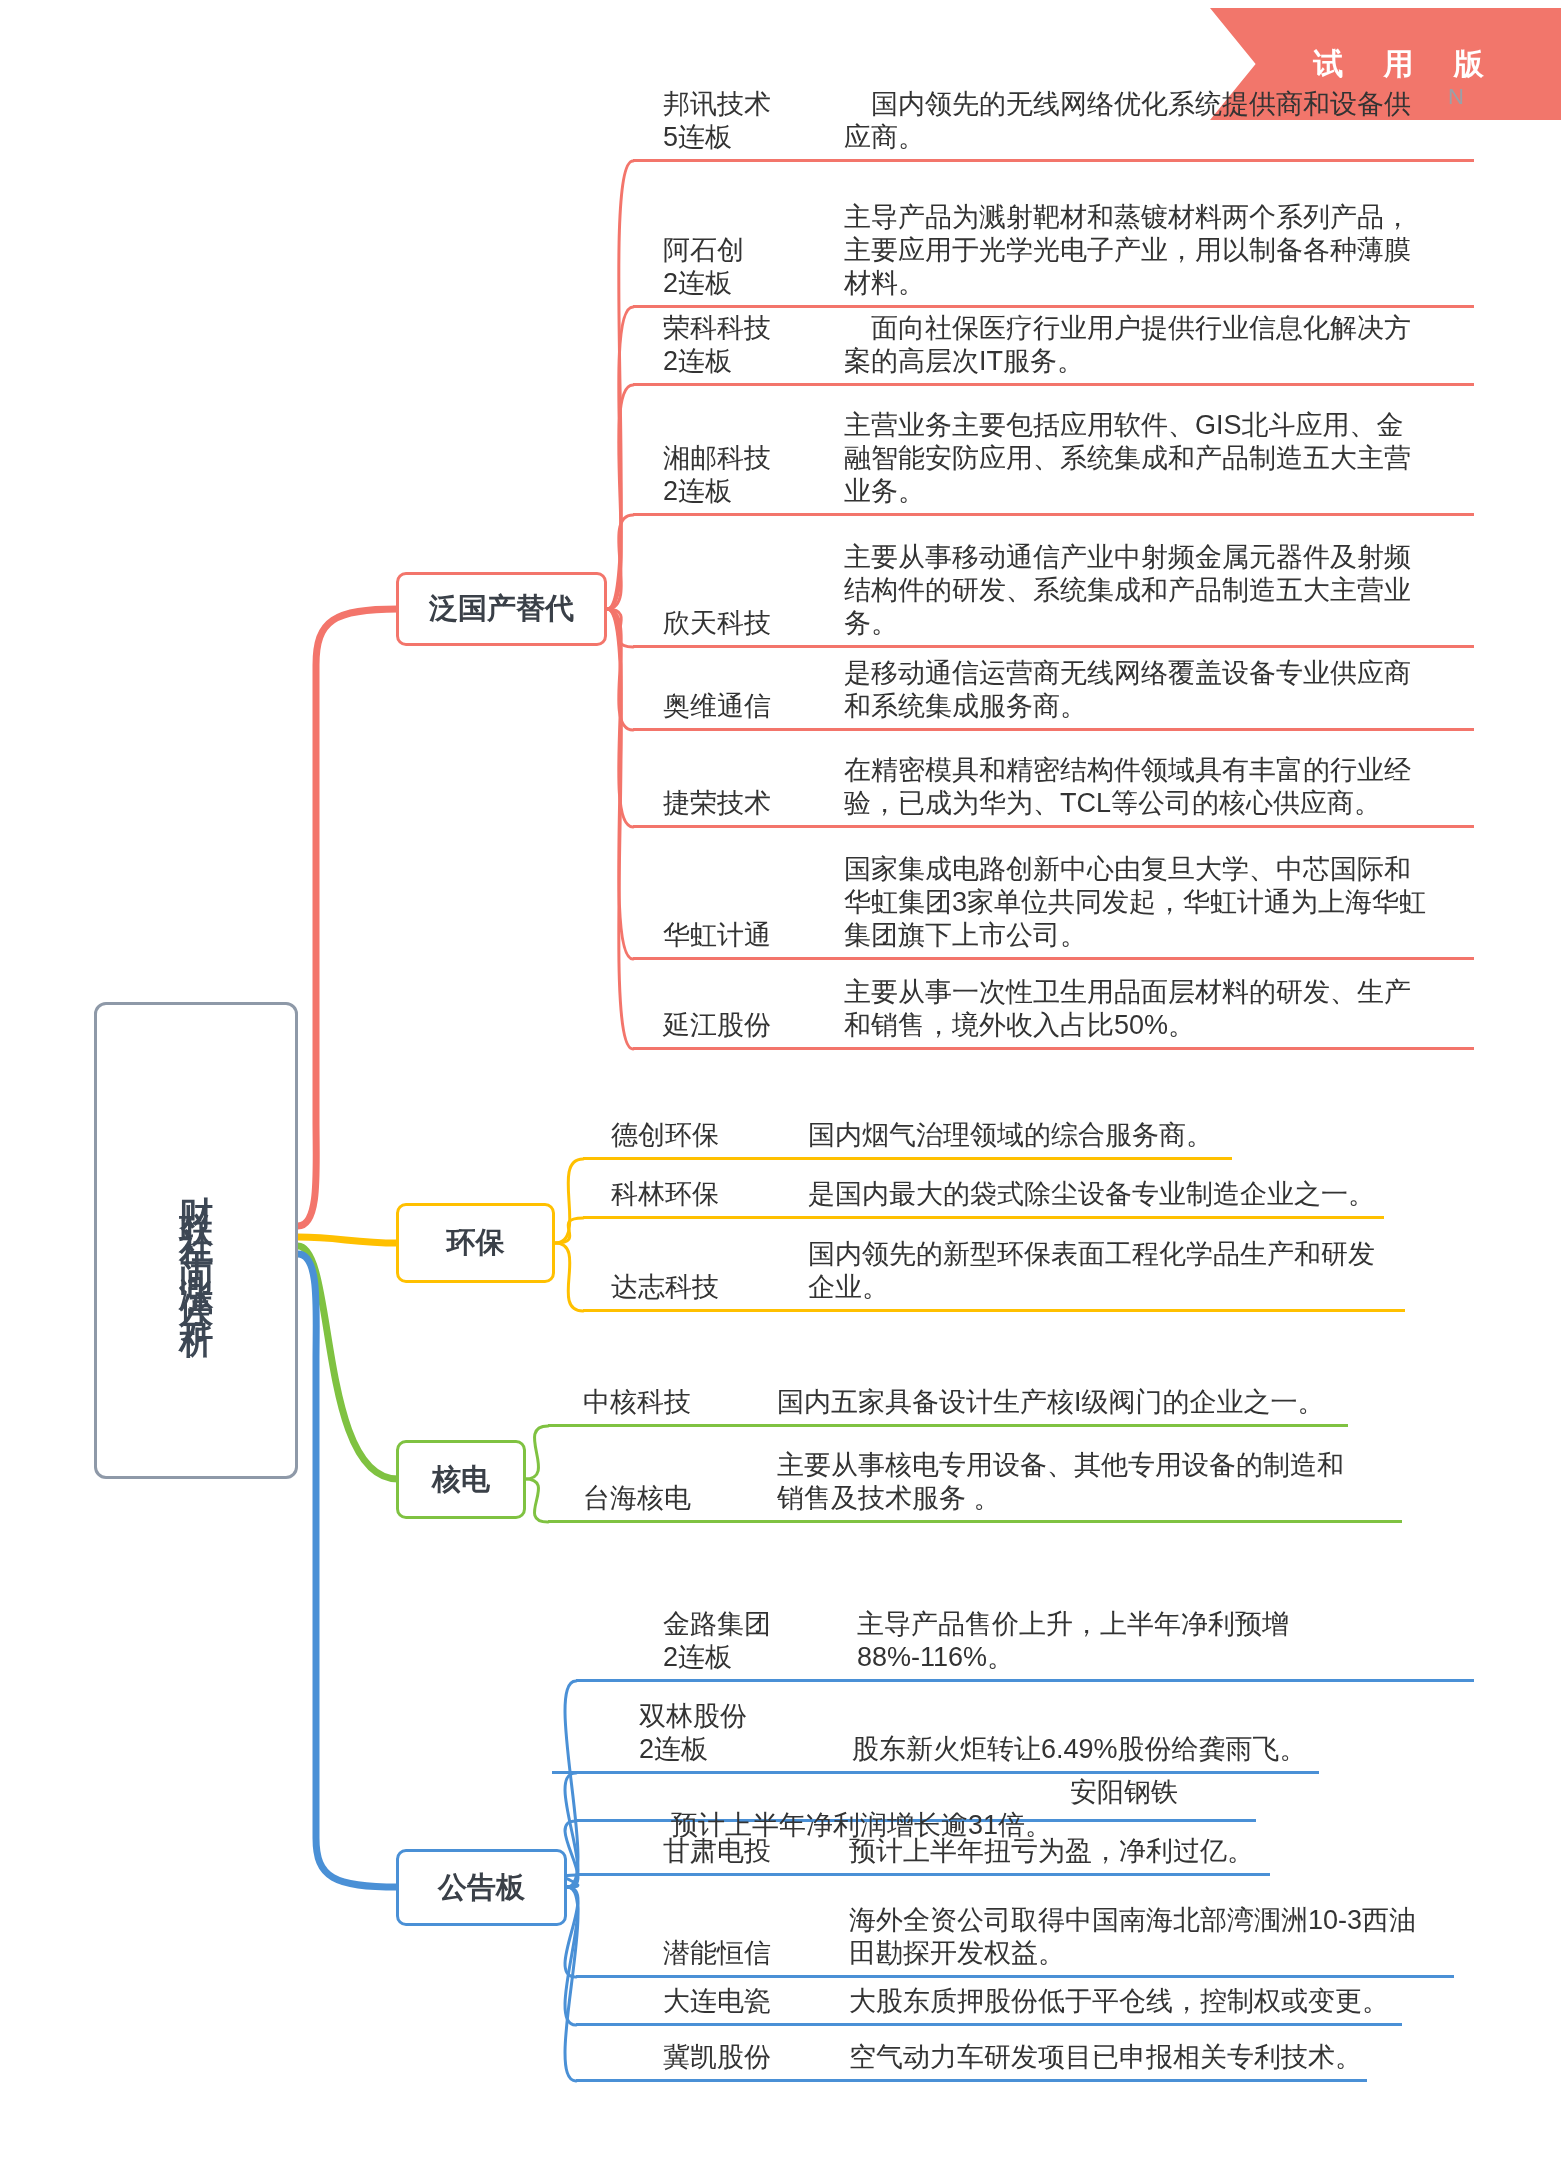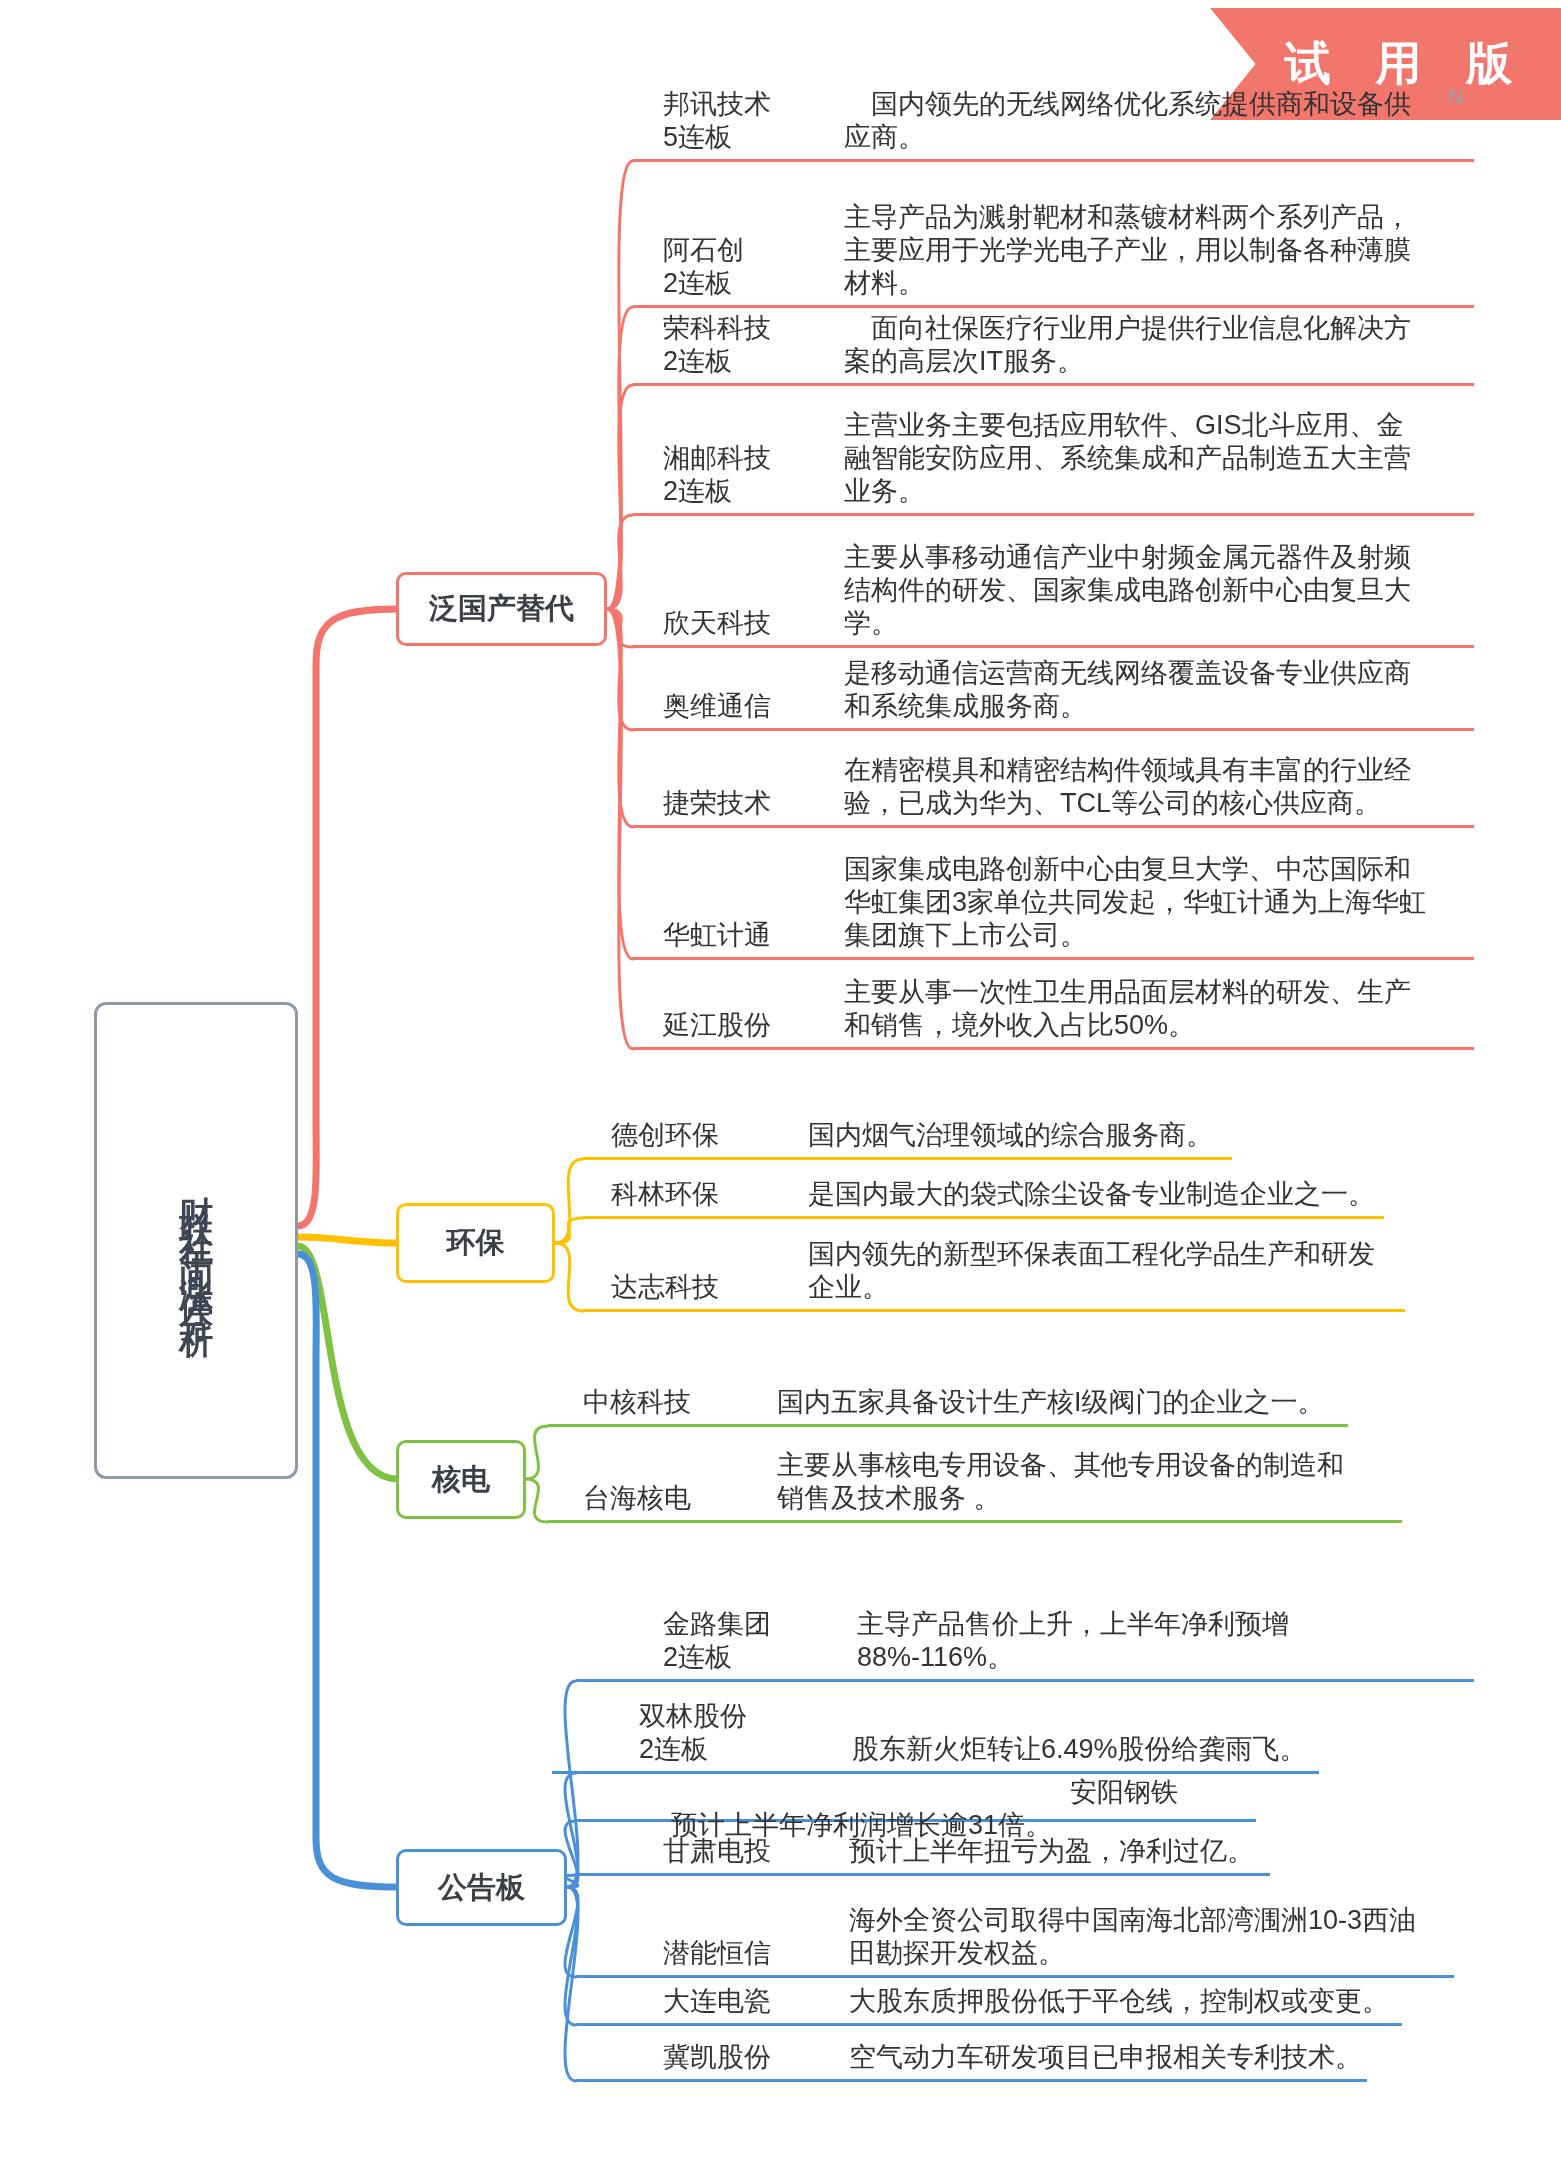--- a/index.html
+++ b/index.html
@@ -3,21 +3,21 @@
 <meta charset="utf-8">
 <style>
   html,body{margin:0;padding:0;}
   body{font-family:"Liberation Sans","DejaVu Sans",sans-serif;background:#ffffff;}
   .stage{position:relative;width:1561px;height:2179px;background:#ffffff;overflow:hidden;}
 
   
   .banner{position:absolute;left:1210px;top:8px;width:351px;height:112px;background:#F2766B;
     clip-path:polygon(0 0,100% 0,100% 100%,0 100%,13% 50%);
     display:flex;align-items:center;justify-content:center;z-index:1;box-sizing:border-box;padding-left:42px;}
-  .banner span{color:#ffffff;font-size:46px;font-weight:bold;letter-spacing:16px;}
+  .banner span{color:#ffffff;font-size:30px;font-weight:bold;letter-spacing:16px;}
   .wm{position:absolute;left:1448px;top:84px;font-size:22px;color:#9aa0a8;z-index:3;}
 
   
   .links{position:absolute;left:0;top:0;z-index:1;pointer-events:none;}
 
   
   .root{position:absolute;left:94px;top:1002px;width:204px;height:477px;background:#fff;
     border:3.5px solid #8E99A8;border-radius:12px;display:flex;align-items:center;justify-content:center;z-index:2;box-sizing:border-box;}
   .root-text{writing-mode:vertical-rl;font-size:34px;font-weight:bold;color:#3D4754;letter-spacing:16px;line-height:1.1;}
 
@@ -132,21 +132,21 @@
         <span>湘邮科技</span>
         <span>2连板</span>
       </div>
     <div class="desc">主营业务主要包括应用软件、GIS北斗应用、金融智能安防应用、系统集成和产品制造五大主营业务。</div>
   </div>
   <div class="row r" style="left:633px;top:538px;width:841px;height:110px;">
     <div class="lab">
         <span>欣天科技</span>
         <span></span>
       </div>
-    <div class="desc">主要从事移动通信产业中射频金属元器件及射频结构件的研发、国家集成电路创新中心由复旦大学。</div>
+    <div class="desc">主要从事移动通信产业中射频金属元器件及射频结构件的研发、系统集成和产品制造五大主营业务。</div>
   </div>
   <div class="row r" style="left:633px;top:653px;width:841px;height:78px;">
     <div class="lab">
         <span>奥维通信</span>
         <span></span>
       </div>
     <div class="desc">是移动通信运营商无线网络覆盖设备专业供应商和系统集成服务商。</div>
   </div>
   <div class="row r" style="left:633px;top:750px;width:841px;height:78px;">
     <div class="lab">

